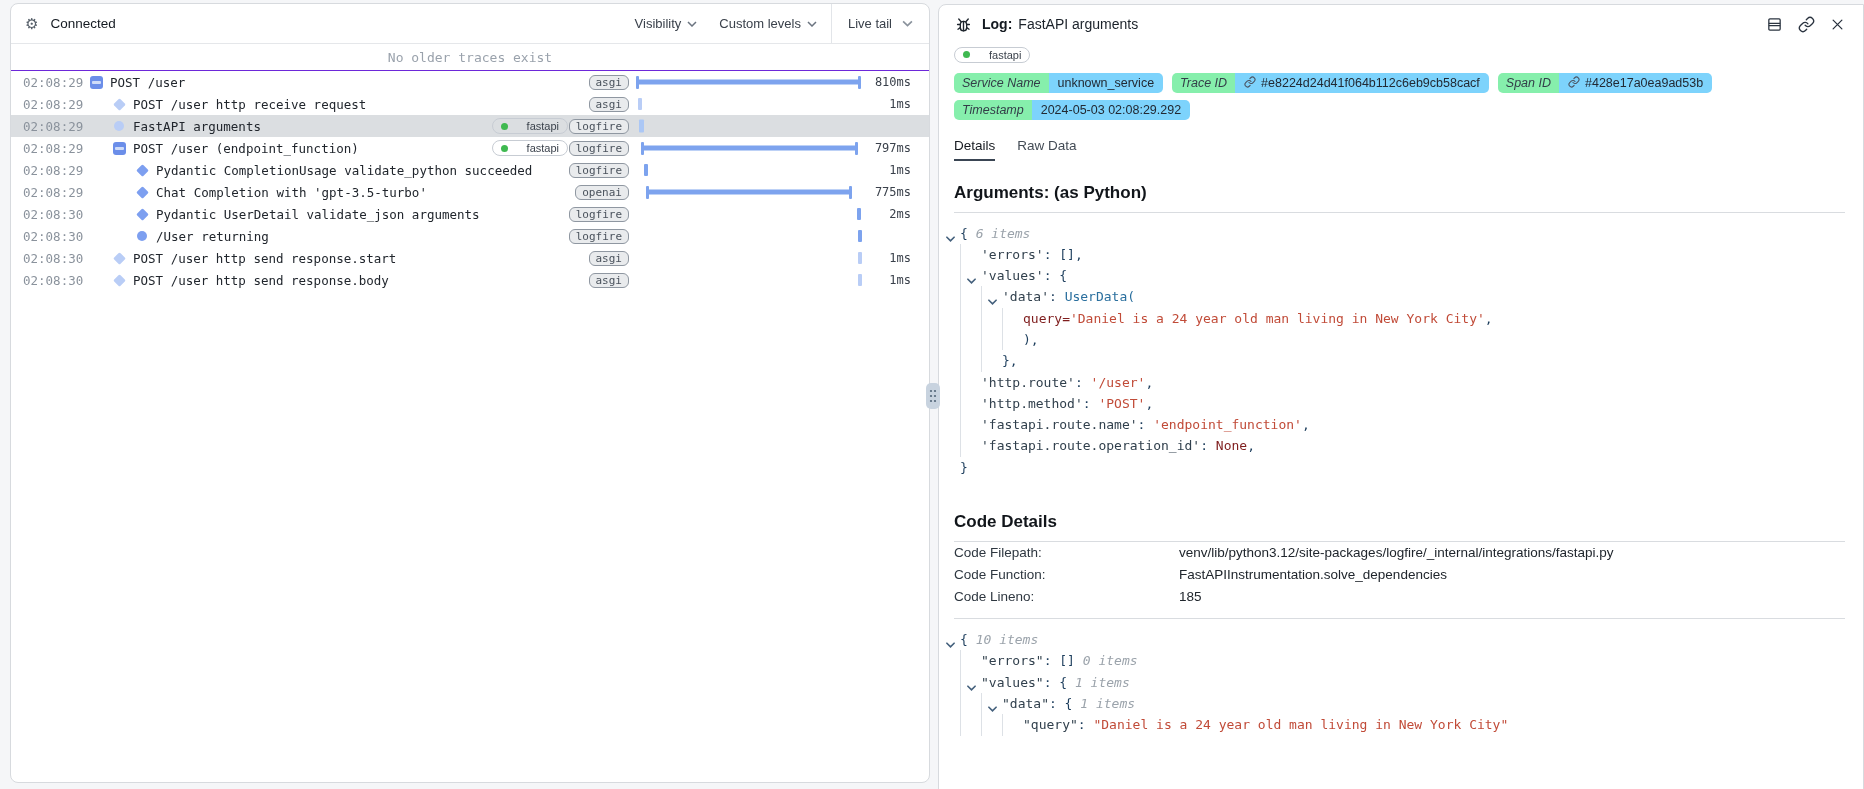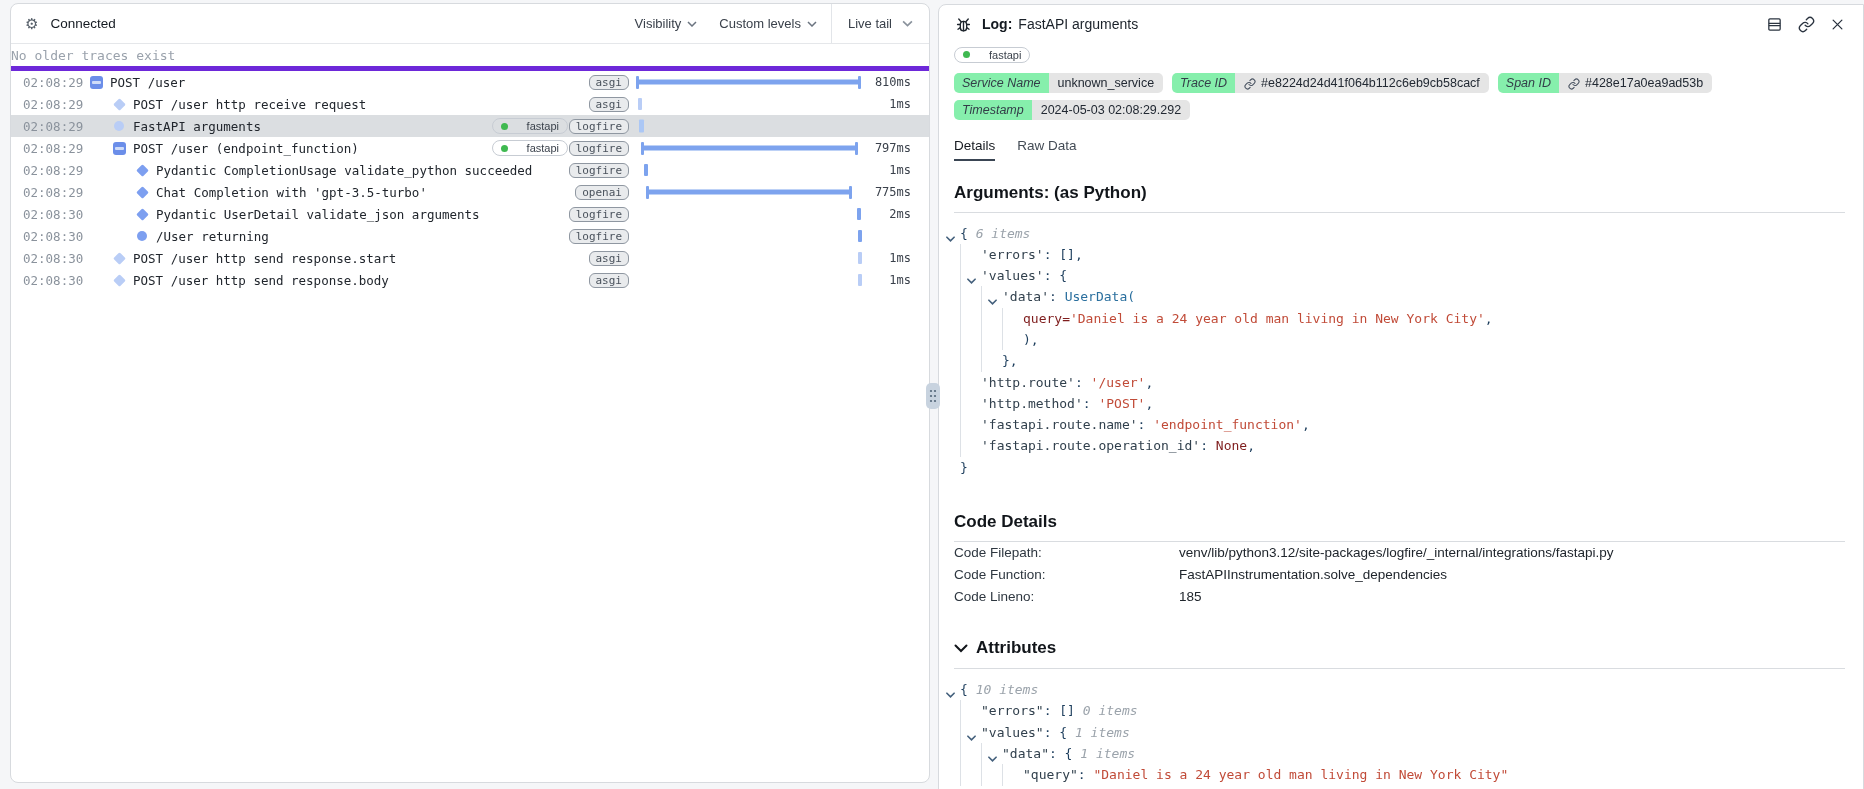--- a/index.html
+++ b/index.html
@@ -37,22 +37,22 @@
   .dd-group { display:flex; align-items:flex-start; margin-right:14px; }
   .chev svg { display:block; }
   .lt-box {
     border-left:1px solid #e2e5e9; height:100%;
     display:flex; align-items:center; padding:0 16px; gap:10px;
     font-size:13px; color:#3a414b; cursor:pointer; min-width:96px;
   }
 
   
   .empty-band {
-    height:27px; flex:none; display:flex; align-items:center; 
-    border-bottom:5px solid #6d28d9;
+    height:27px; flex:none; display:flex; align-items:center; justify-content:center;
+    border-bottom:1px solid #6d28d9;
     font-size:13px; color:#9aa2ac;
   }
 
   
   .trace-list { flex:1; overflow:hidden; }
   .trow {
     height:22px; display:flex; align-items:center; padding-left:12px;
     font-size:12.5px; cursor:pointer; white-space:nowrap;
   }
   .trow.selected { background:var(--selected-row); }
@@ -104,21 +104,21 @@
   .rp-kind { font-weight:bold; font-size:14px; color:#141a21; margin-right:6px; }
   .rp-title { font-size:14px; color:#1b222a; }
   .rp-actions { margin-left:auto; display:flex; align-items:center; gap:15px; color:#2b3440; }
   .rp-actions .abtn { display:inline-flex; cursor:pointer; }
 
   .scope-row { margin-top:5px; }
   .meta-rows { margin-top:10px; display:flex; flex-direction:column; gap:7px; }
   .meta-row { display:flex; gap:9px; }
   .kv { display:inline-flex; font-size:12.5px; border-radius:5px; overflow:hidden; }
   .kv-label { background:#86efac; color:#333d48; font-style:italic; padding:3px 8px; }
-  .kv-value { background:#e5e5e5; color:#222933; padding:3px 9px; display:inline-flex; align-items:flex-end; gap:5px; }
+  .kv-value { background:#7dd3fc; color:#222933; padding:3px 9px; display:inline-flex; align-items:flex-start; gap:5px; }
   .link-glyph { display:inline-flex; color:#4b5563; cursor:pointer; }
 
   .tabs { margin-top:18px; display:flex; gap:22px; }
   .tab { font-size:13.5px; color:#434b55; padding-bottom:6px; cursor:pointer; border-bottom:2px solid transparent; }
   .tab.active { color:#15191f; border-bottom-color:#3a4553; }
 
   .sec-heading { margin-top:22px; font-size:17px; font-weight:bold; color:#11151a; display:flex; align-items:center; gap:8px; }
   .rule { height:1px; background:#d9dce0; margin-top:9px; }
 
   .tree { margin-top:10px; font-family:"DejaVu Sans Mono", monospace; font-size:13px; }
@@ -475,28 +475,20 @@
       <div class="code-row">
         <span class="code-label">Code Function:</span>
         <span class="code-value">FastAPIInstrumentation.solve_dependencies</span>
       </div>
       <div class="code-row">
         <span class="code-label">Code Lineno:</span>
         <span class="code-value">185</span>
       </div>
     </div>
 
-  <div class="sec-heading" style="margin-top:30px">
-    <span class="attr-chev">
-      <svg width="14" height="9" viewBox="0 0 14 9" fill="none" stroke="currentColor" stroke-width="2" stroke-linecap="round">
-          <path d="M1.5 1.5L7 7l5.5-5.5"></path>
-        </svg>
-    </span>
-    <span>Attributes</span>
-  </div>
   <div class="rule" style="margin-top:10px"></div>
   <div class="tree" id="attributes-tree">
       <div class="tree-line"><span class="tree-content"><span class="tree-chev"><svg width="9" height="6" viewBox="0 0 10 6" fill="none" stroke="currentColor" stroke-width="1.8" stroke-linecap="round">
               <path d="M1 1l4 4 4-4"></path>
             </svg></span><span class="seg-punct">{ </span><span class="seg-muted">10 items</span></span></div>
       <div class="tree-line"><span class="guide"></span><span class="tree-content"><span class="seg-key">"errors"</span><span class="seg-punct">: [] </span><span class="seg-muted">0 items</span></span></div>
       <div class="tree-line"><span class="guide"></span><span class="tree-content"><span class="tree-chev"><svg width="9" height="6" viewBox="0 0 10 6" fill="none" stroke="currentColor" stroke-width="1.8" stroke-linecap="round">
               <path d="M1 1l4 4 4-4"></path>
             </svg></span><span class="seg-key">"values"</span><span class="seg-punct">: { </span><span class="seg-muted">1 items</span></span></div>
       <div class="tree-line"><span class="guide"></span><span class="guide"></span><span class="tree-content"><span class="tree-chev"><svg width="9" height="6" viewBox="0 0 10 6" fill="none" stroke="currentColor" stroke-width="1.8" stroke-linecap="round">

